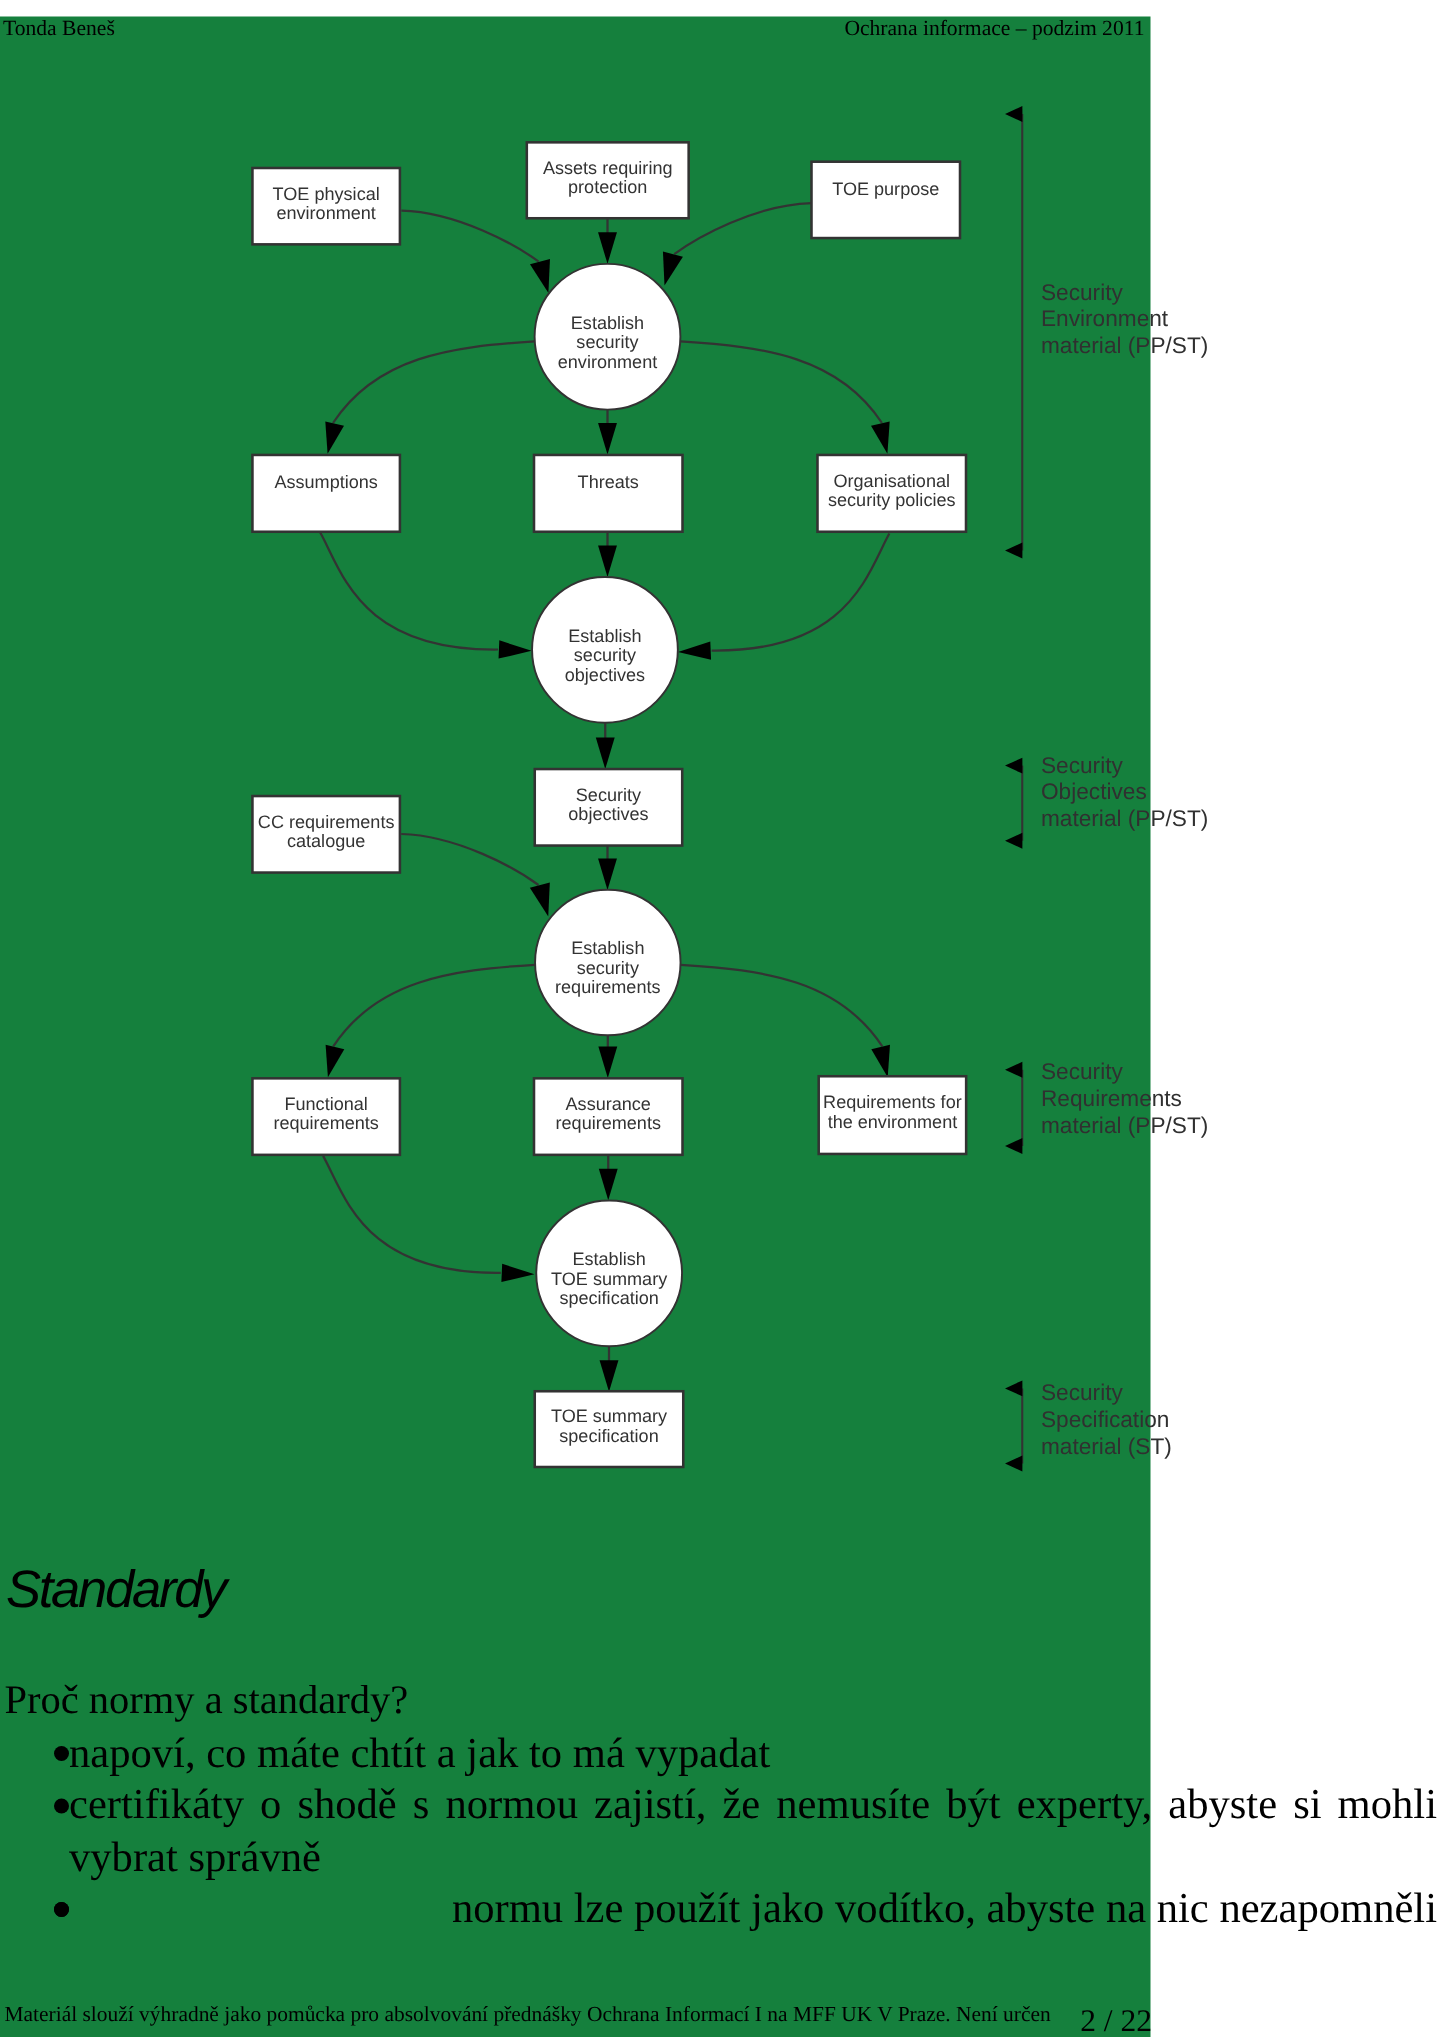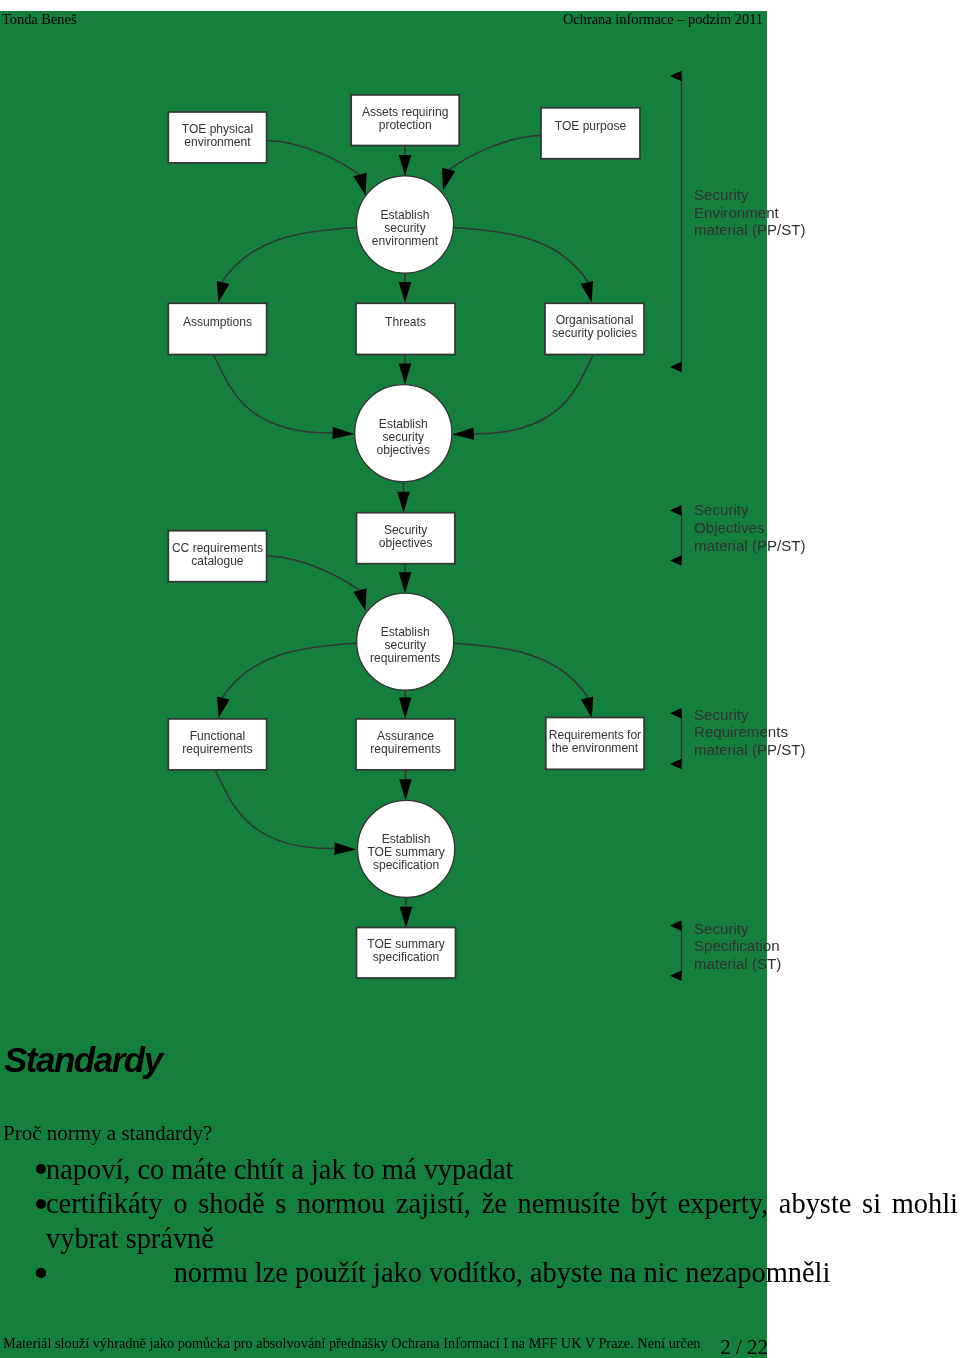--- a/index.html
+++ b/index.html
@@ -11,26 +11,26 @@
   #diagram{position:absolute;left:0;top:0;}
   .dg-box{fill:#fff;stroke:#333;stroke-width:1.7;}
   .dg-circ{fill:#fff;stroke:#333;stroke-width:1.3;}
   .dg-txt{font-family:"Liberation Sans",sans-serif;font-size:12.05px;fill:#333;text-anchor:middle;}
   .dg-lbl{font-family:"Liberation Sans",sans-serif;font-size:15.1px;fill:#303030;}
   .dg-line{fill:none;stroke:#333;stroke-width:1.5;}
   .dg-thin{fill:none;stroke:#333;stroke-width:1.4;}
   .dg-head{fill:#000;stroke:none;}
 
   #title{position:absolute;left:4px;top:1032px;font-family:"Liberation Sans",sans-serif;
-         font-weight:bold;font-style:italic;font-size:35px;letter-spacing:-1.5px;line-height:33px;}
-  #lead{position:absolute;left:3px;top:1104.5px;font-size:21px;line-height:34.5px;}
+         font-weight:normal;font-style:italic;font-size:35px;letter-spacing:-1.5px;line-height:33px;}
+  #lead{position:absolute;left:3px;top:1104.5px;font-size:27px;line-height:34.5px;}
   #bullets{position:absolute;left:0;top:1141.5px;width:960px;margin:0;padding:0;list-style:none;}
   #bullets li{position:relative;font-size:28.4px;line-height:34.5px;padding-left:46px;padding-right:2px;
               text-align:justify;text-justify:inter-word;}
-  #bullets li:last-child{text-align:center;}
+  #bullets li:last-child{text-align:right;}
   #bullets li .dot{position:absolute;left:35.8px;top:11.5px;width:10px;height:10px;border-radius:50%;background:#000;}
   #footer{position:absolute;left:3px;top:1323.5px;font-size:14.3px;line-height:16.2px;width:860px;}
   #pagenum{position:absolute;right:-1px;top:1324px;font-size:21px;}
 </style>
 </head>
 <body>
 
 <div class="page">
   <div class="hdr" id="hdr-left">Tonda Beneš</div>
   <div class="hdr" id="hdr-right">Ochrana informace – podzim 2011</div>

